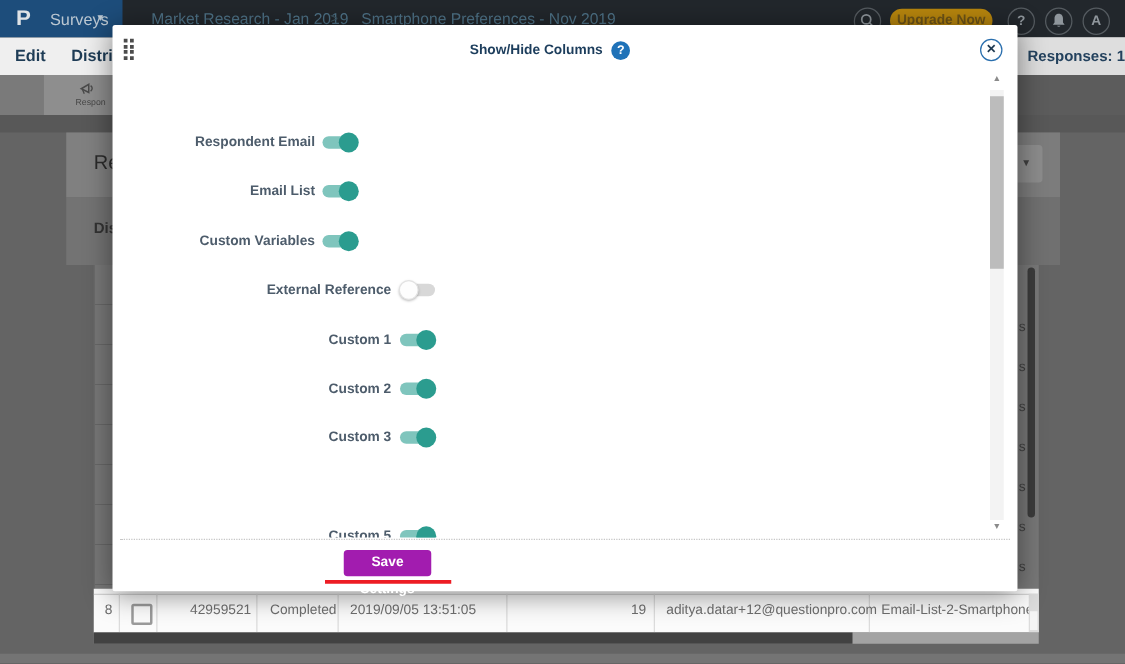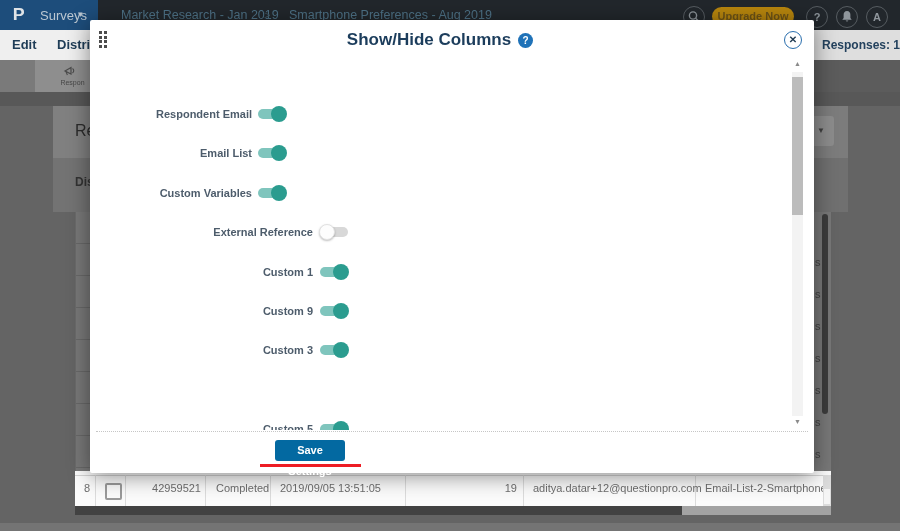--- a/index.html
+++ b/index.html
@@ -66,21 +66,21 @@
   #hscroll{left:75px;top:506px;width:756px;height:9px;background:#a3a3a3;z-index:5;}
   #hscroll-thumb{left:0;top:0;width:607px;height:9px;background:#424242;}
 
   
   #modal{left:90px;top:20px;width:724px;height:453px;background:#fff;z-index:10;
     border-radius:2px;box-shadow:0 3px 22px rgba(0,0,0,.45);}
   #drag-dots{left:9px;top:11px;display:grid;grid-template-columns:3px 3px;grid-auto-rows:3px;gap:1.6px;}
   #drag-dots span{width:3px;height:3px;background:#4c4c4c;display:block;}
   #modal-header{left:0;top:8px;width:724px;height:24px;display:flex;align-items:center;justify-content:center;
     transform:translateX(-12px);}
-  #modal-title{color:#1c3d5c;font-size:17px;font-weight:bold;}
+  #modal-title{color:#1c3d5c;font-size:11px;font-weight:bold;}
   #modal-help{width:15px;height:15px;margin-left:7px;background:#1f72b8;border-radius:50%;
     color:#fff;font-size:10px;font-weight:bold;text-align:center;line-height:15px;}
   #modal-close{left:694px;top:11px;width:16px;height:16px;border:1.6px solid #2a6fae;border-radius:50%;
     color:#1d3850;font-size:10px;font-weight:bold;text-align:center;line-height:16px;}
   #toggle-list{left:0;top:38px;width:698px;height:372px;overflow:hidden;}
   .t-row{position:absolute;left:0;width:698px;height:20px;}
   .t-label{position:absolute;top:4px;color:#4d5c6b;font-size:11px;font-weight:bold;text-align:right;white-space:nowrap;}
   .g-a .t-label{left:10px;width:152px;}
   .g-b .t-label{left:10px;width:213px;}
   .switch{position:absolute;top:5px;width:28px;height:10px;border-radius:5px;}
@@ -91,37 +91,37 @@
   .knob{position:absolute;top:-3px;width:16px;height:16px;border-radius:50%;}
   .switch.on .knob{right:-1px;background:#2b9c8f;}
   .switch.off .knob{left:-1px;background:#fdfdfd;border:1px solid #e2e2e2;box-sizing:border-box;
     box-shadow:0 1px 2px rgba(0,0,0,.25);}
   #modal-scrollbar{left:702px;top:40px;width:11px;height:368px;}
   #msb-up{left:0;top:0;width:11px;color:#8a8a8a;font-size:7px;text-align:center;}
   #msb-track{left:0;top:12px;width:11px;height:344px;background:#f3f3f3;}
   #msb-thumb{left:0;top:5px;width:11px;height:138px;background:#bcbcbc;}
   #msb-down{left:0;top:358px;width:11px;color:#8a8a8a;font-size:7px;text-align:center;}
   #modal-dotted{left:6px;top:411px;width:712px;border-top:1px dotted #c6c6c6;}
-  #save-btn{left:185px;top:420px;width:70px;height:21px;background:#0369a1;border-radius:3px;
+  #save-btn{left:185px;top:420px;width:70px;height:21px;background:#a21caf;border-radius:3px;
     color:#fff;font-size:11px;font-weight:bold;text-align:center;line-height:21px;}
   #red-line{left:170px;top:444px;width:101px;height:3px;background:#ed1c24;}
 </style>
 </head>
 <body>
 
 <div id="screen">
 
   <div id="navbar" class="abs">
     <div id="nav-blue" class="abs"></div>
     <div id="logo" class="abs">P</div>
     <div id="surveys" class="abs">Surveys</div>
     <div id="surveys-caret" class="abs">▾</div>
     <div id="crumb1" class="abs crumb">Market Research - Jan 2019</div>
     <div id="crumb-sep" class="abs crumb">&gt;</div>
-    <div id="crumb2" class="abs crumb">Smartphone Preferences - Aug 2019</div>
+    <div id="crumb2" class="abs crumb">Smartphone Preferences - Nov 2019</div>
     <div class="abs nav-circle" style="left:683px;">
       <svg width="18" height="18" viewBox="0 0 18 18" style="margin-top:1px;">
         <circle cx="8" cy="7.5" r="3.6" fill="none" stroke="#8f969c" stroke-width="1.4"></circle>
         <line x1="10.6" y1="10.2" x2="13.2" y2="12.8" stroke="#8f969c" stroke-width="1.4"></line>
       </svg>
     </div>
     <div id="upgrade" class="abs">Upgrade Now</div>
     <div class="abs nav-circle" style="left:806px;">?</div>
     <div class="abs nav-circle" style="left:836px;">
       <svg width="18" height="18" viewBox="0 0 16 16" style="margin-top:1px;">
@@ -240,21 +240,21 @@
             <div class="knob"></div>
           </div>
         </div>
         <div class="t-row g-b" style="top: 204px;">
           <div class="t-label">Custom 1</div>
           <div class="switch on">
             <div class="knob"></div>
           </div>
         </div>
         <div class="t-row g-b" style="top: 243px;">
-          <div class="t-label">Custom 9</div>
+          <div class="t-label">Custom 2</div>
           <div class="switch on">
             <div class="knob"></div>
           </div>
         </div>
         <div class="t-row g-b" style="top: 282px;">
           <div class="t-label">Custom 3</div>
           <div class="switch on">
             <div class="knob"></div>
           </div>
         </div>

